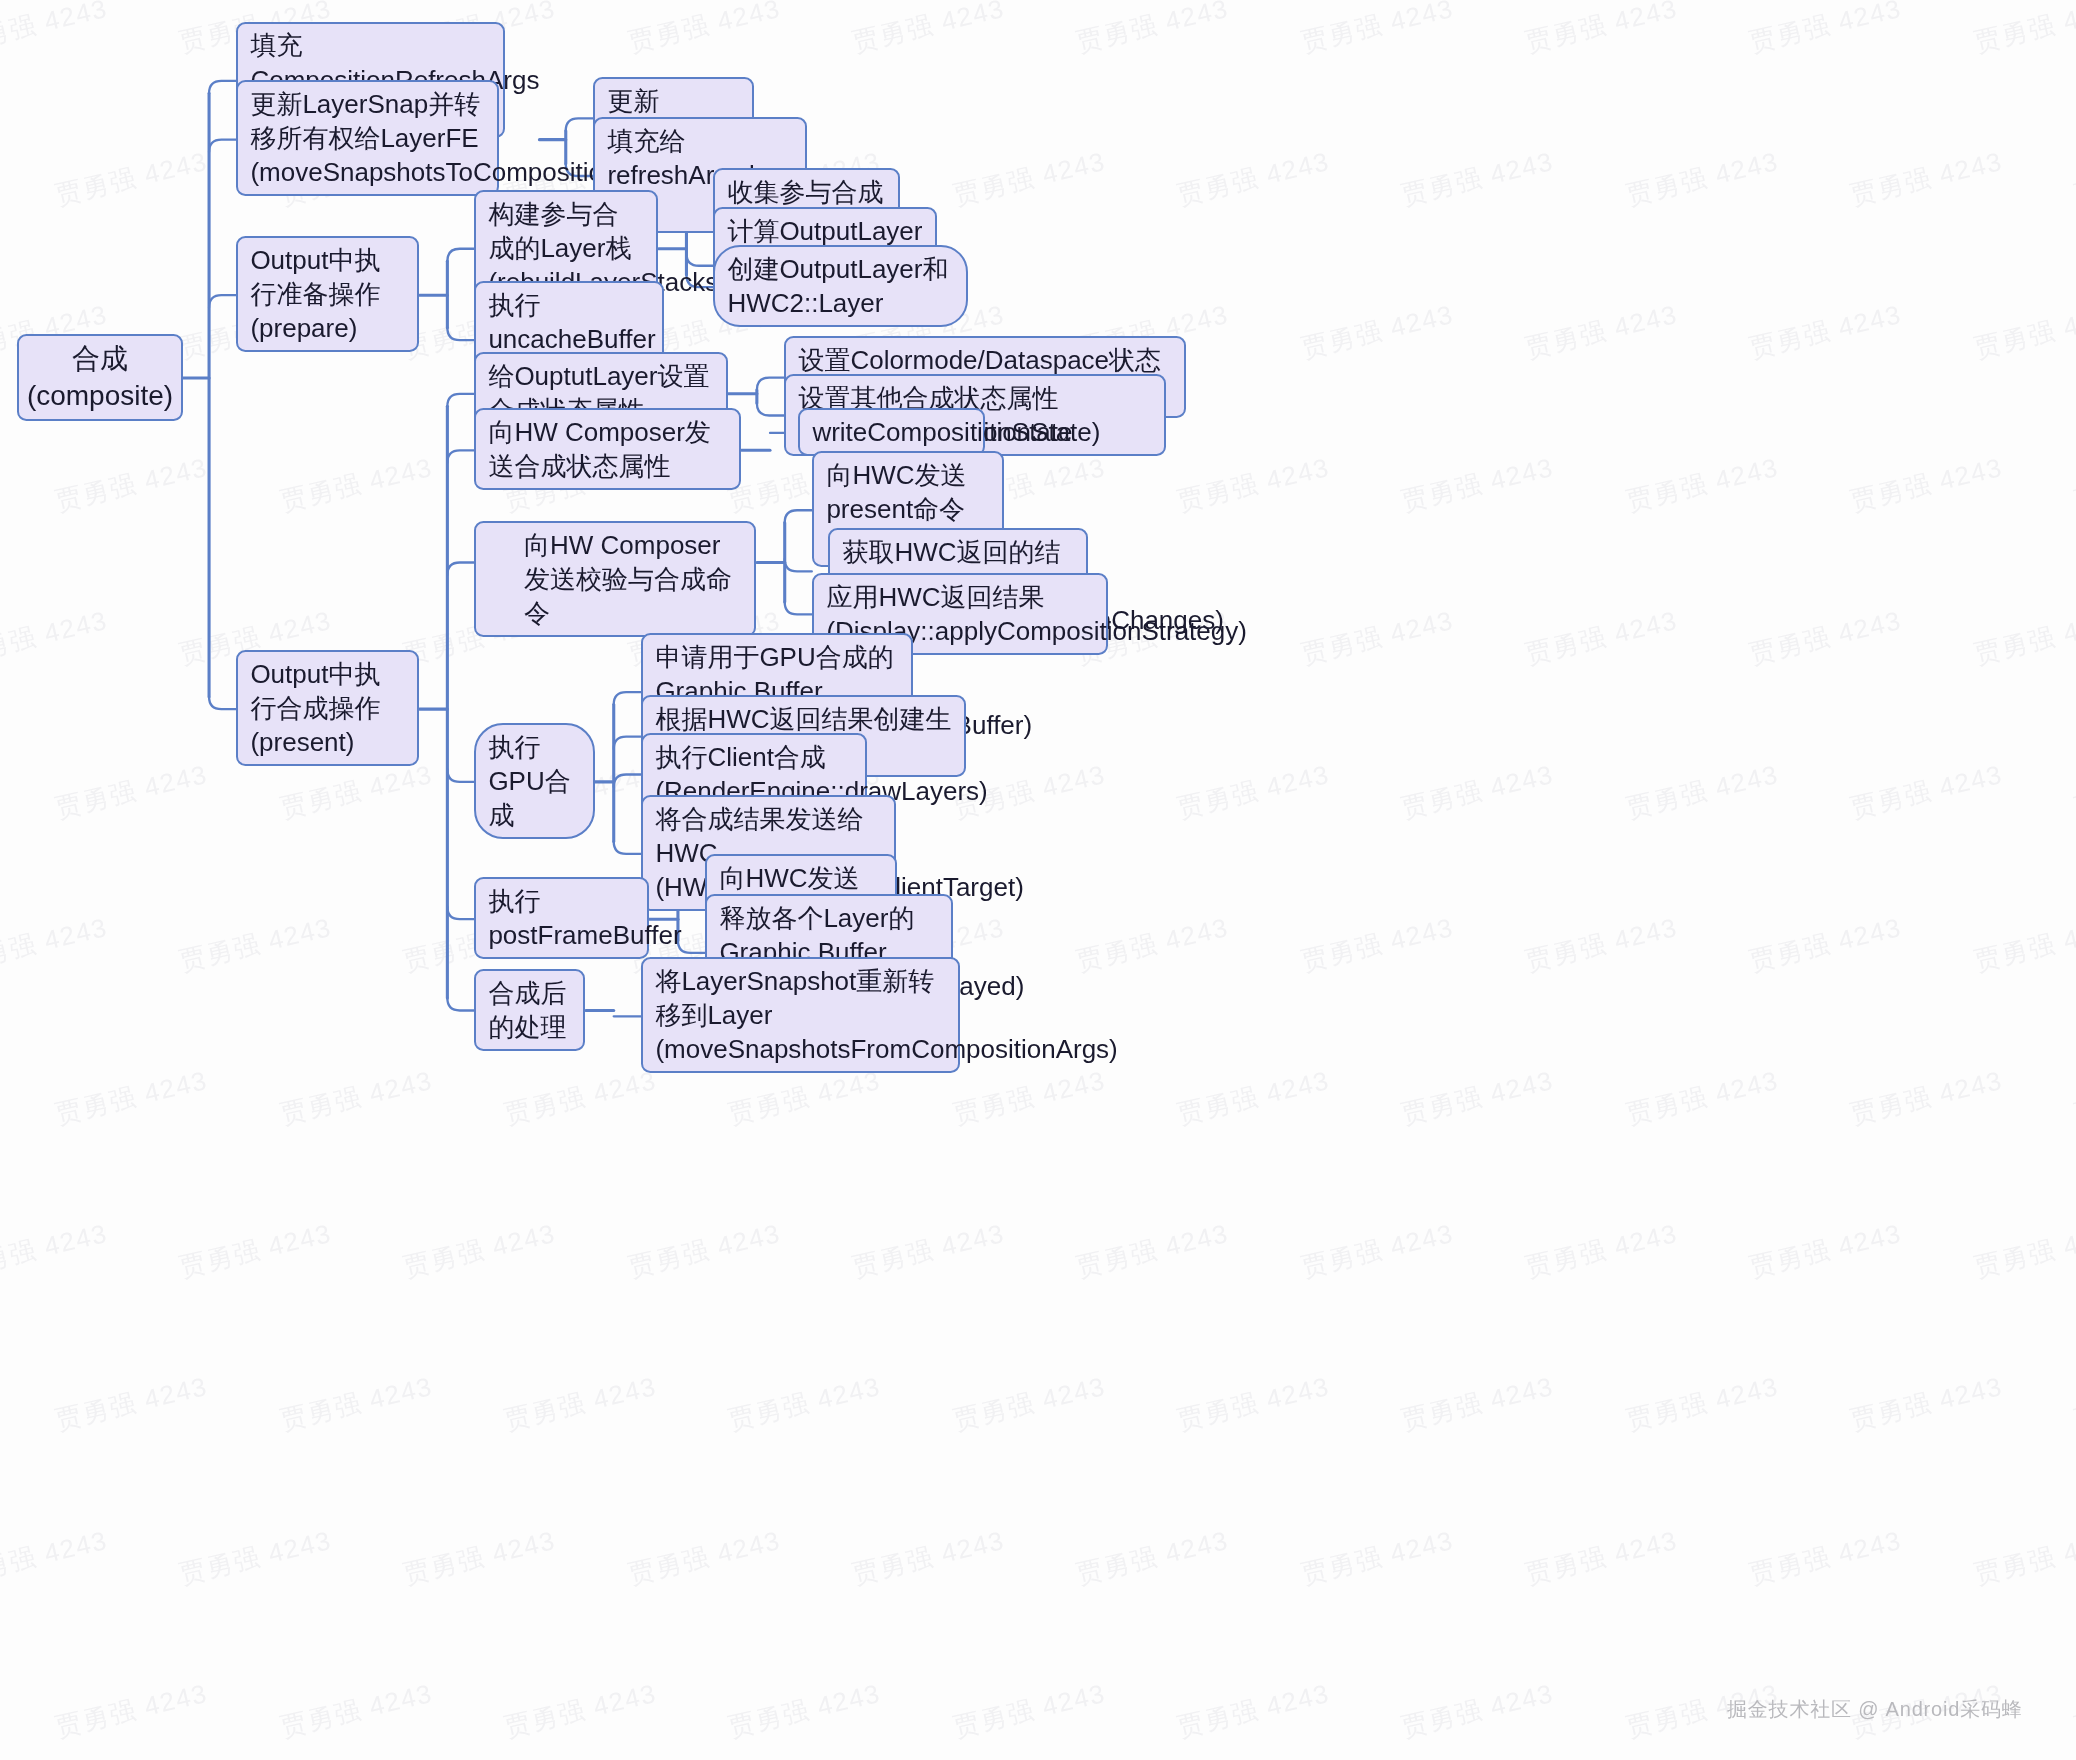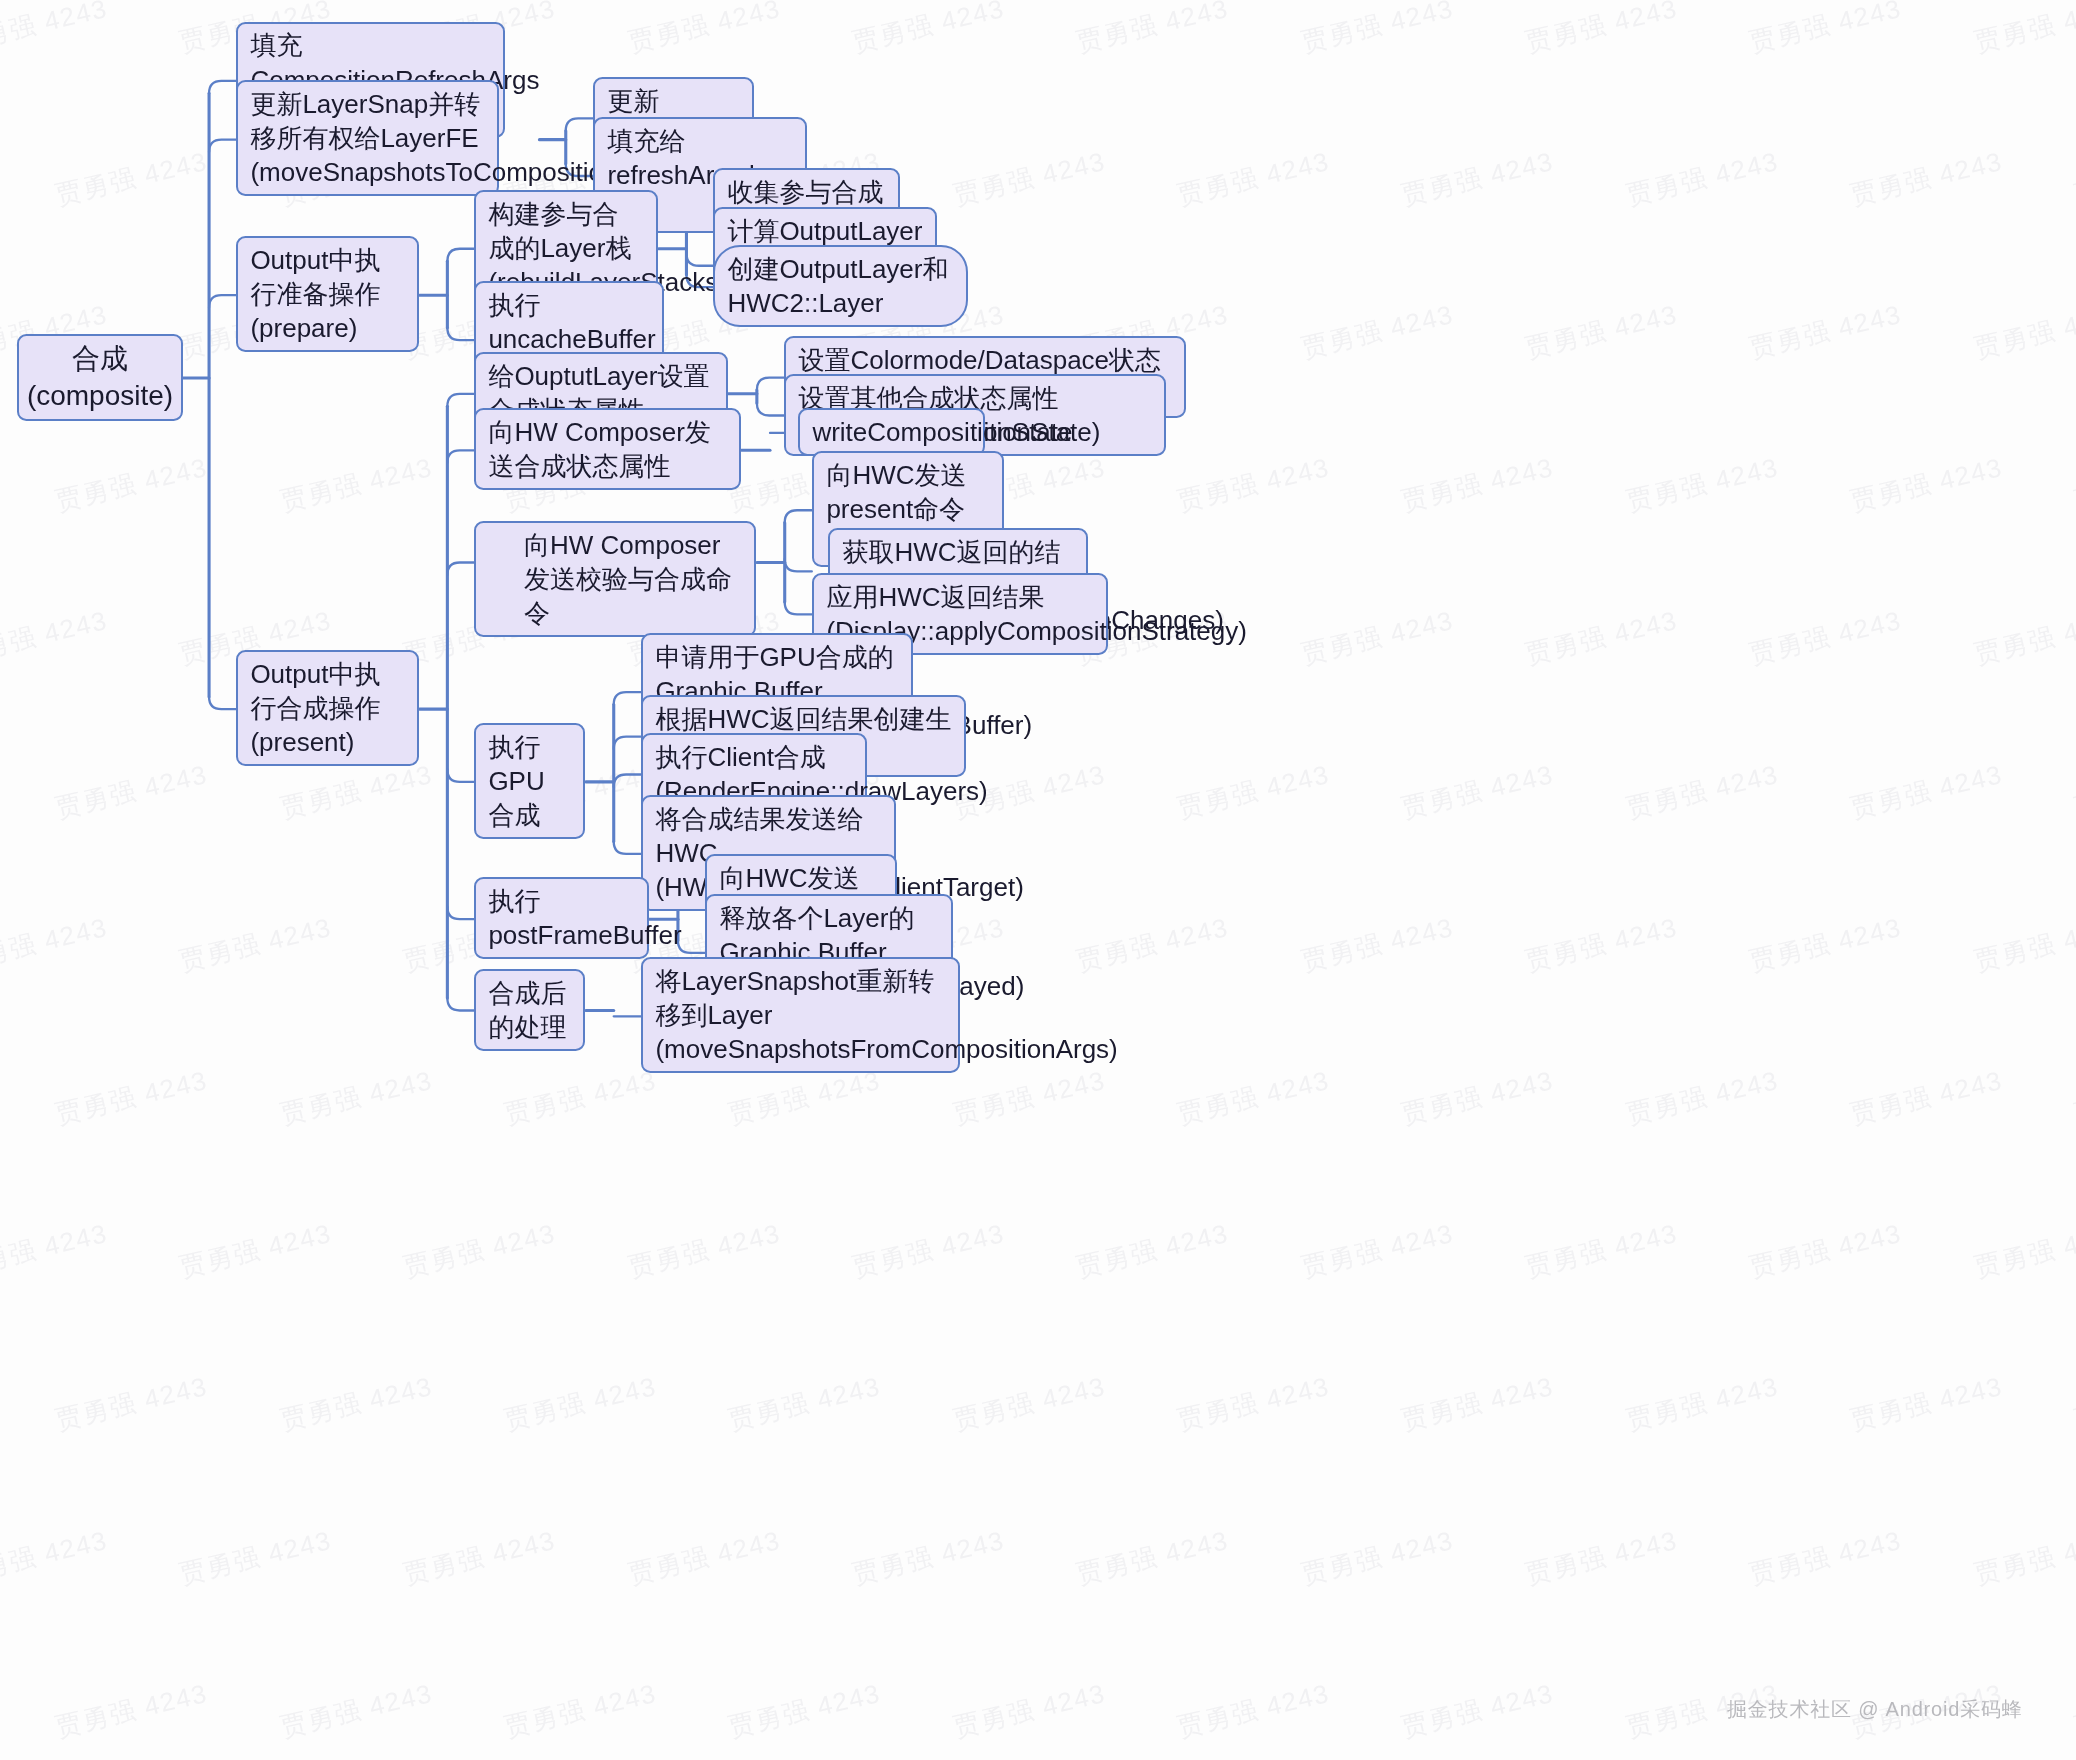--- a/index.html
+++ b/index.html
@@ -277,21 +277,21 @@
       <div class="node" style="left: 784px; top: 374px; width: 382px; min-height: 31px;"><span>设置其他合成状态属性(updateCompositionState)</span></div>
       <div class="node" style="left: 474px; top: 408px; width: 267px; min-height: 32.5px;"><span>向HW Composer发送合成状态属性</span></div>
       <div class="node" style="left: 798px; top: 408px; width: 187px; min-height: 32.5px;"><span>writeCompositionState</span></div>
       <div class="node" style="left: 474px; top: 521px; width: 282px; min-height: 32.5px; padding-left: 48px;"><span>向HW Composer发送校验与合成命令</span></div>
       <div class="node" style="left: 812px; top: 451px; width: 192px; min-height: 56px;"><span>向HWC发送present命令
 (presentOrValidate)</span></div>
       <div class="node" style="left: 812px; top: 528px; width: 260px; min-height: 56px; margin-left: 16px;"><span>获取HWC返回的结果
 (getDeviceCompositionChanges)</span></div>
       <div class="node" style="left: 812px; top: 573px; width: 296px; min-height: 56px;"><span>应用HWC返回结果
 (Display::applyCompositionStrategy)</span></div>
-      <div class="node" style="left: 474px; top: 723px; width: 111px; min-height: 32.5px;"><span>执行GPU合成</span></div>
+      <div class="node" style="left: 474px; top: 723px; width: 121px; min-height: 32.5px; border-radius: 29px;"><span>执行GPU合成</span></div>
       <div class="node" style="left: 641px; top: 633px; width: 272px; min-height: 56px; justify-content: flex-end;"><span>申请用于GPU合成的Graphic Buffer
 (RenderSurface::dequeueBuffer)</span></div>
       <div class="node" style="left: 641px; top: 695px; width: 325px; min-height: 32.5px;"><span>根据HWC返回结果创建生成Client合成参数</span></div>
       <div class="node" style="left: 641px; top: 733px; width: 226px; min-height: 56px;"><span>执行Client合成
 (RenderEngine::drawLayers)</span></div>
       <div class="node" style="left: 641px; top: 795px; width: 255px; min-height: 56px;"><span>将合成结果发送给HWC
 (HWComposer::setClientTarget)</span></div>
       <div class="node" style="left: 474px; top: 877px; width: 175px; min-height: 32.5px;"><span>执行postFrameBuffer</span></div>
       <div class="node" style="left: 705px; top: 854px; width: 192px; min-height: 32.5px;"><span>向HWC发送present命令</span></div>
       <div class="node" style="left: 705px; top: 894px; width: 248px; min-height: 56px;"><span>释放各个Layer的Graphic Buffer

